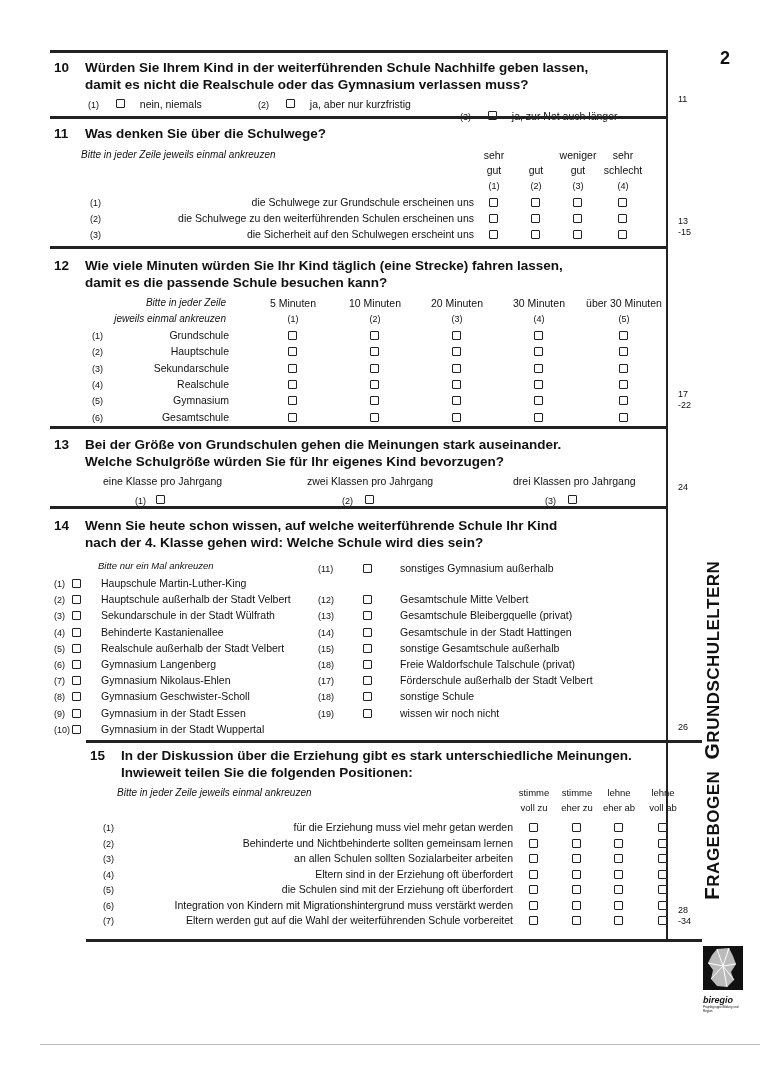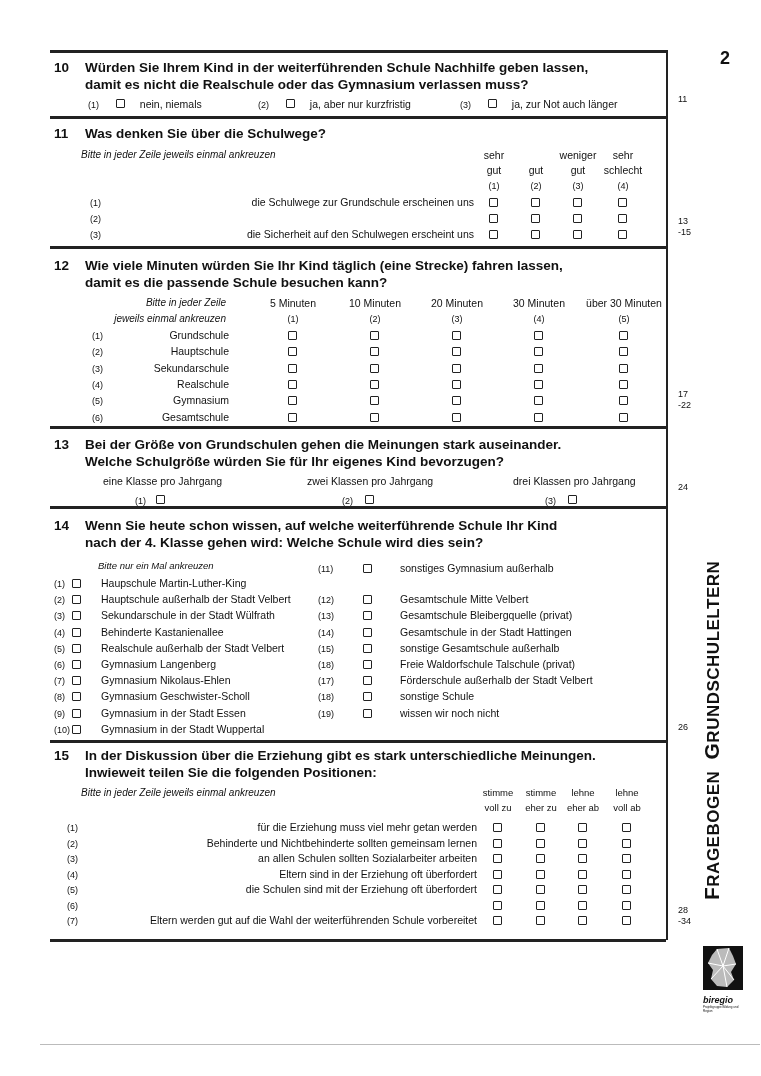--- a/index.html
+++ b/index.html
@@ -36,21 +36,21 @@
   <div class="abs small" style="top:45px;left:38px;">
     <span class="code">(1)</span>
     <span class="cb" style="margin:0 12px 0 14px"></span>
     <span>nein, niemals</span>
   </div>
   <div class="abs small" style="top:45px;left:208px;">
     <span class="code">(2)</span>
     <span class="cb" style="margin:0 12px 0 14px"></span>
     <span>ja, aber nur kurzfristig</span>
   </div>
-  <div class="abs small" style="top:45px;left:410px;text-align:center;">
+  <div class="abs small" style="top:57px;left:410px;text-align:center;">
     <span class="code">(3)</span>
     <span class="cb" style="margin:0 12px 0 14px"></span>
     <span>ja, zur Not auch länger</span>
   </div>
 </section>
 <div class="margin-code" style="top:94px">11</div>
 
 <section class="sec" style="top:116px;height:130px;">
   <div class="qtitle" style="top:6px;">
     <span class="qnum">11</span>
@@ -73,20 +73,21 @@
       <div style="position:absolute;top:77px;left:0;width:616px;height:14px;">
         <div class="abs code" style="top:2px;left:40px;">(1)</div>
         <div class="abs small" style="top:0;right:192px;text-align:right;">die Schulwege zur Grundschule erscheinen uns</div>
         <span class="cb" style="position:absolute;top:2px;left:439px;"></span>
         <span class="cb" style="position:absolute;top:2px;left:481px;"></span>
         <span class="cb" style="position:absolute;top:2px;left:523px;"></span>
         <span class="cb" style="position:absolute;top:2px;left:568px;"></span>
       </div>
       <div style="position:absolute;top:93px;left:0;width:616px;height:14px;">
         <div class="abs code" style="top:2px;left:40px;">(2)</div>
+        <div class="abs small" style="top:0;right:192px;text-align:right;">die Schulwege zu den weiterführenden Schulen erscheinen uns</div>
         <span class="cb" style="position:absolute;top:2px;left:439px;"></span>
         <span class="cb" style="position:absolute;top:2px;left:481px;"></span>
         <span class="cb" style="position:absolute;top:2px;left:523px;"></span>
         <span class="cb" style="position:absolute;top:2px;left:568px;"></span>
       </div>
       <div style="position:absolute;top:109px;left:0;width:616px;height:14px;">
         <div class="abs code" style="top:2px;left:40px;">(3)</div>
         <div class="abs small" style="top:0;right:192px;text-align:right;">die Sicherheit auf den Schulwegen erscheint uns</div>
         <span class="cb" style="position:absolute;top:2px;left:439px;"></span>
         <span class="cb" style="position:absolute;top:2px;left:481px;"></span>
@@ -291,21 +292,21 @@
       </div>
       <div style="position:absolute;top:196.6px;left:0;width:616px;height:15px;">
         <div class="abs code" style="top:3px;left:268px;">(19)</div>
         <span class="cb" style="position:absolute;top:3px;left:313px;"></span>
         <div class="abs small" style="top:1px;left:350px;">wissen wir noch nicht</div>
       </div>
     </div>
 </section>
 <div class="margin-code" style="top:722px">26</div>
 
-<section class="sec" style="top:740px;height:196px;border-bottom:3px solid #222;">
+<section class="sec" style="top:740px;height:196px;border-bottom:3px solid #222;margin-left:36px;">
   <div class="qtitle" style="top:4px;">
     <span class="qnum">15</span>
     <span class="qtext" style="top:0">In der Diskussion über die Erziehung gibt es stark unterschiedliche Meinungen.</span>
     <span class="qtext" style="top:17px">Inwieweit teilen Sie die folgenden Positionen:</span>
   </div>
   <div class="hint" style="top:44px;left:31px;">Bitte in jeder Zeile jeweils einmal ankreuzen</div>
   <div id="q15-grid">
       <div class="abs" style="top:44px;left:424px;width:48px;text-align:center;font-size:9.5px;">stimme</div>
       <div class="abs" style="top:59px;left:424px;width:48px;text-align:center;font-size:9.5px;">voll zu</div>
       <div class="abs" style="top:44px;left:467px;width:48px;text-align:center;font-size:9.5px;">stimme</div>
@@ -349,20 +350,21 @@
       <div style="position:absolute;top:140px;left:0;width:616px;height:15px;">
         <div class="abs code" style="top:2px;left:17px;">(5)</div>
         <div class="abs small" style="top:0;right:189px;text-align:right;">die Schulen sind mit der Erziehung oft überfordert</div>
         <span class="cb" style="position:absolute;top:2px;left:443px;"></span>
         <span class="cb" style="position:absolute;top:2px;left:486px;"></span>
         <span class="cb" style="position:absolute;top:2px;left:528px;"></span>
         <span class="cb" style="position:absolute;top:2px;left:572px;"></span>
       </div>
       <div style="position:absolute;top:155.5px;left:0;width:616px;height:15px;">
         <div class="abs code" style="top:2px;left:17px;">(6)</div>
+        <div class="abs small" style="top:0;right:189px;text-align:right;">Integration von Kindern mit Migrationshintergrund muss verstärkt werden</div>
         <span class="cb" style="position:absolute;top:2px;left:443px;"></span>
         <span class="cb" style="position:absolute;top:2px;left:486px;"></span>
         <span class="cb" style="position:absolute;top:2px;left:528px;"></span>
         <span class="cb" style="position:absolute;top:2px;left:572px;"></span>
       </div>
       <div style="position:absolute;top:171px;left:0;width:616px;height:15px;">
         <div class="abs code" style="top:2px;left:17px;">(7)</div>
         <div class="abs small" style="top:0;right:189px;text-align:right;">Eltern werden gut auf die Wahl der weiterführenden Schule vorbereitet</div>
         <span class="cb" style="position:absolute;top:2px;left:443px;"></span>
         <span class="cb" style="position:absolute;top:2px;left:486px;"></span>

